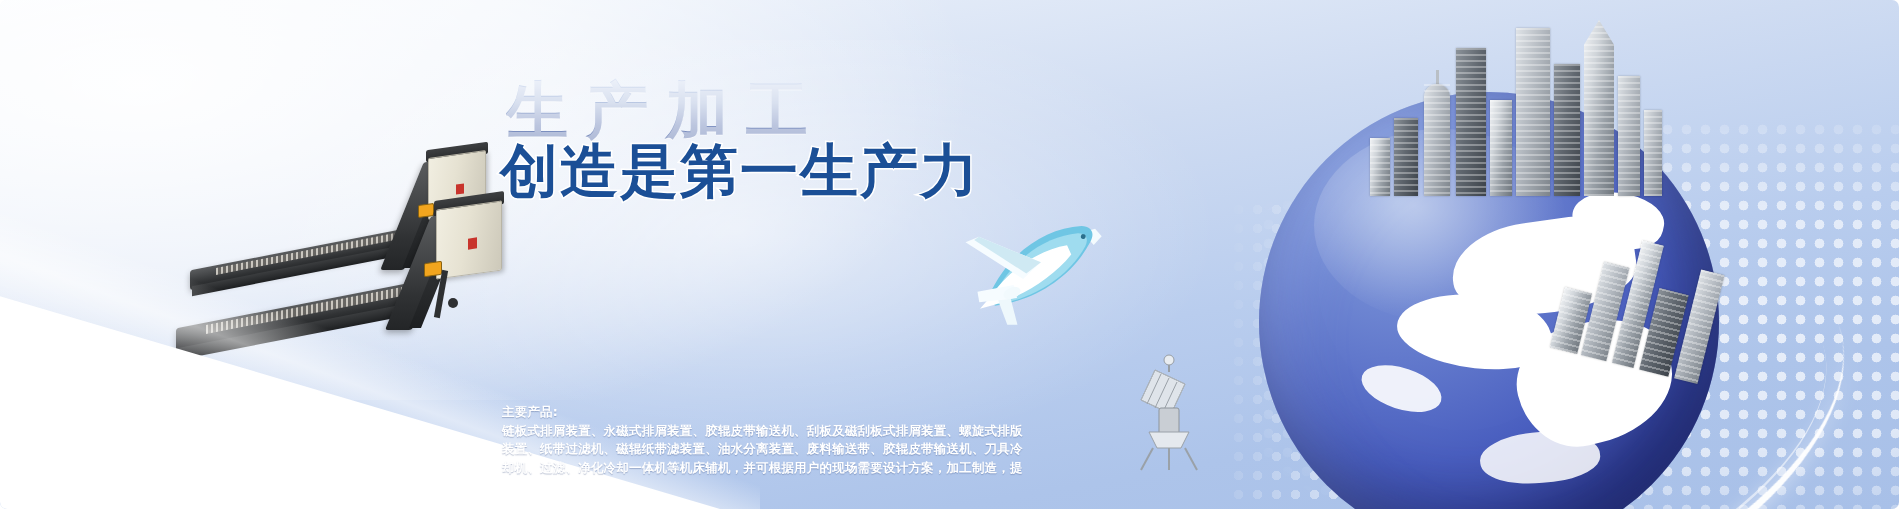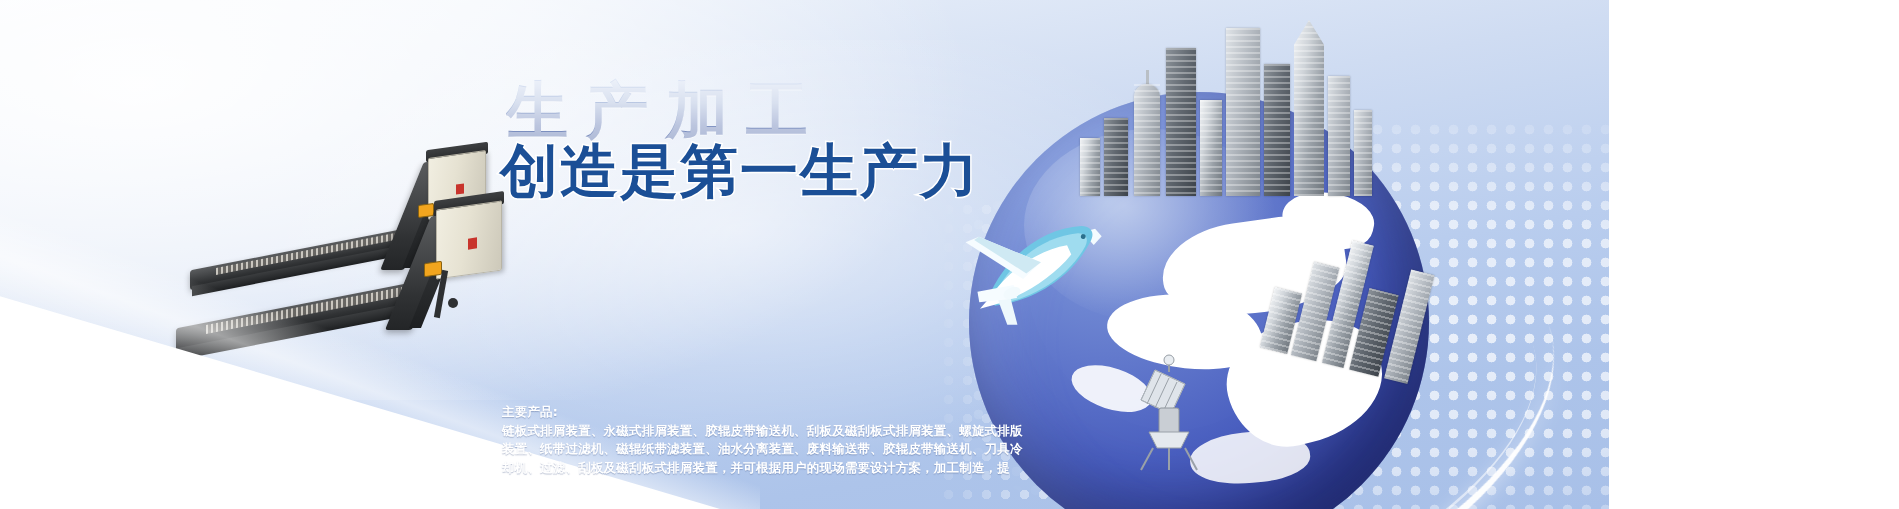--- a/index.html
+++ b/index.html
@@ -2,23 +2,24 @@
 <html><head>
 <meta charset="utf-8">
 <style>
   * { margin:0; padding:0; box-sizing:border-box; }
   html,body { background:#fff; }
   body {
     font-family:"DejaVu Sans","Liberation Sans",sans-serif;
   }
   .banner{
     position:relative;
-    width:1609px; height:509px;
+    width:1899px; height:509px;
     overflow:hidden;
     background:linear-gradient(170deg,#f4f8fd 0%,#e7eef9 14%,#cfdcf2 38%,#b9cdee 62%,#adc4ea 80%,#a8c0e8 100%);
+    border-radius:7px;
   }
   
   .wash-tl{
     position:absolute; left:-220px; top:-300px; width:1200px; height:700px;
     background:radial-gradient(ellipse at 30% 55%, rgba(255,255,255,.95) 0%, rgba(255,255,255,.65) 35%, rgba(255,255,255,0) 70%);
     pointer-events:none;
   }
   .wash-mid{
     position:absolute; left:260px; top:40px; width:950px; height:420px;
     background:radial-gradient(ellipse at 50% 45%, rgba(255,255,255,.55) 0%, rgba(255,255,255,.18) 45%, rgba(255,255,255,0) 72%);
@@ -308,16 +309,16 @@
 
   <div class="copy">
     <div class="h1">生产加工</div>
     <div class="h2">创造是第一生产力</div>
   </div>
 
   <div class="body-copy">
     <span class="lead">主要产品:</span>
     <p>链板式排屑装置、永磁式排屑装置、胶辊皮带输送机、刮板及磁刮板式排屑装置、螺旋式排版</p>
     <p>装置、纸带过滤机、磁辊纸带滤装置、油水分离装置、废料输送带、胶辊皮带输送机、刀具冷</p>
-    <p>却机、过滤、刮板及磁刮板式排屑装置，并可根据用户的现场需要设计方案，加工制造，提</p>
+    <p>却机、过滤、净化冷却一体机等机床辅机，并可根据用户的现场需要设计方案，加工制造，提</p>
   </div>
 
 </div>
 
 </body></html>

